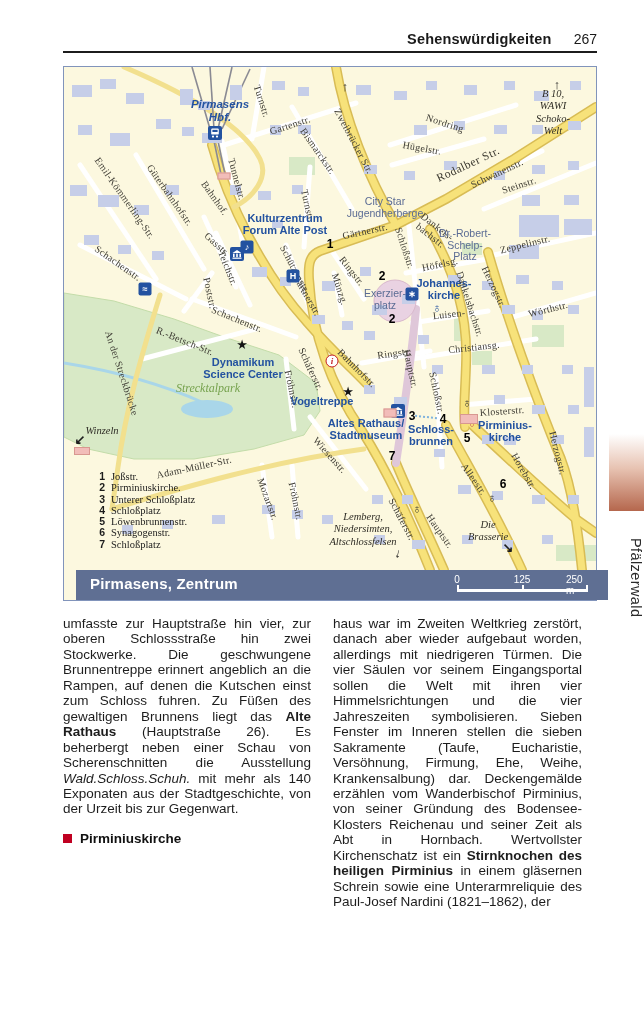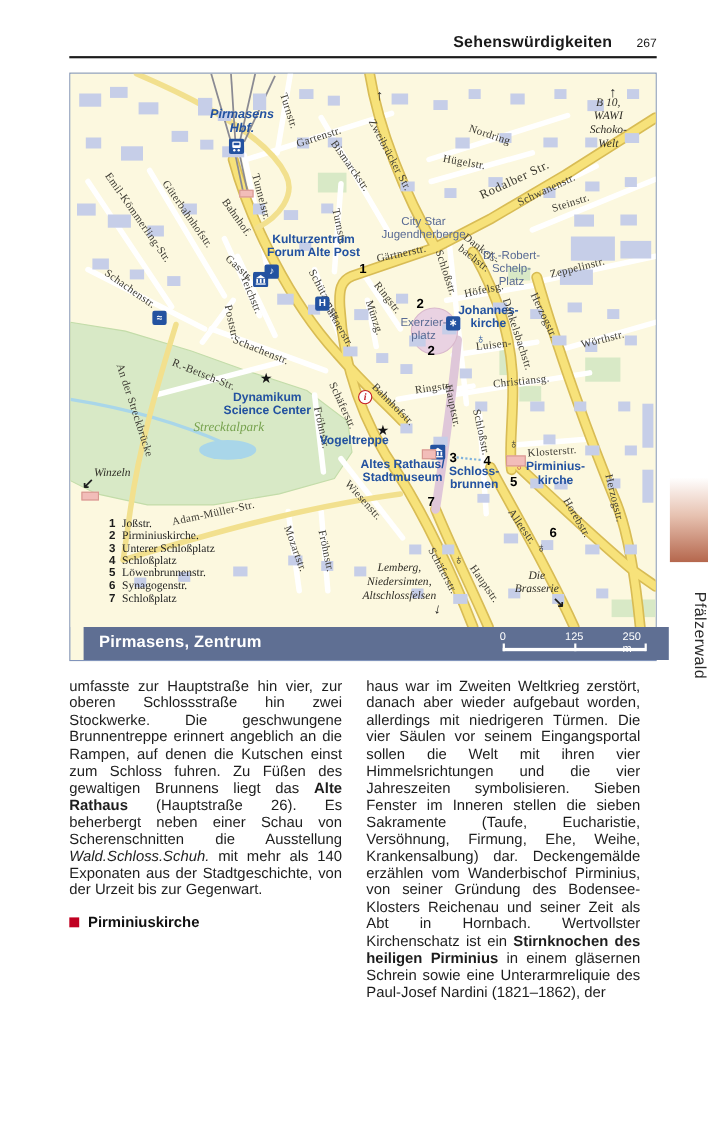--- a/index.html
+++ b/index.html
@@ -1,21 +1,21 @@
 <!DOCTYPE html>
 <html lang="de"><head>
 <meta charset="utf-8">
 <style>
   html,body{margin:0;padding:0;background:#e8e8e8;}
   #page{position:relative;width:644px;height:1020px;background:#ffffff;overflow:hidden;
         font-family:"Liberation Sans",sans-serif;}
   
   #hdr{position:absolute;left:63px;top:30px;width:534px;text-align:right;color:#1a1a1a;}
   #hdr .t{font-weight:bold;font-size:14.5px;letter-spacing:.2px;}
-  #hdr .n{font-size:11px;margin-left:22px;}
+  #hdr .n{font-size:14px;margin-left:22px;}
   #hdr-rule{position:absolute;left:63px;top:51px;width:534px;height:1.6px;background:#1c1c1c;}
   
   #map{position:absolute;left:63px;top:66px;width:534px;height:535px;border:1px solid #8194BB;
        box-sizing:border-box;background:#FCF8DF;}
   #map-canvas{position:absolute;left:0;top:0;width:532px;height:503px;}
   #map-labels{position:absolute;left:0;top:0;width:532px;height:503px;}
   .ml{position:absolute;white-space:pre-line;line-height:1.08;text-align:center;}
   .ml-st{font:10px "Liberation Serif",serif;color:#3E3C34;letter-spacing:.3px;white-space:pre;}
   .ml-stl{font:11.5px "Liberation Serif",serif;color:#3A382F;letter-spacing:.6px;white-space:pre;}
   .ml-poi{font:bold 11px "Liberation Sans",sans-serif;color:#2352A0;line-height:1.12;}

